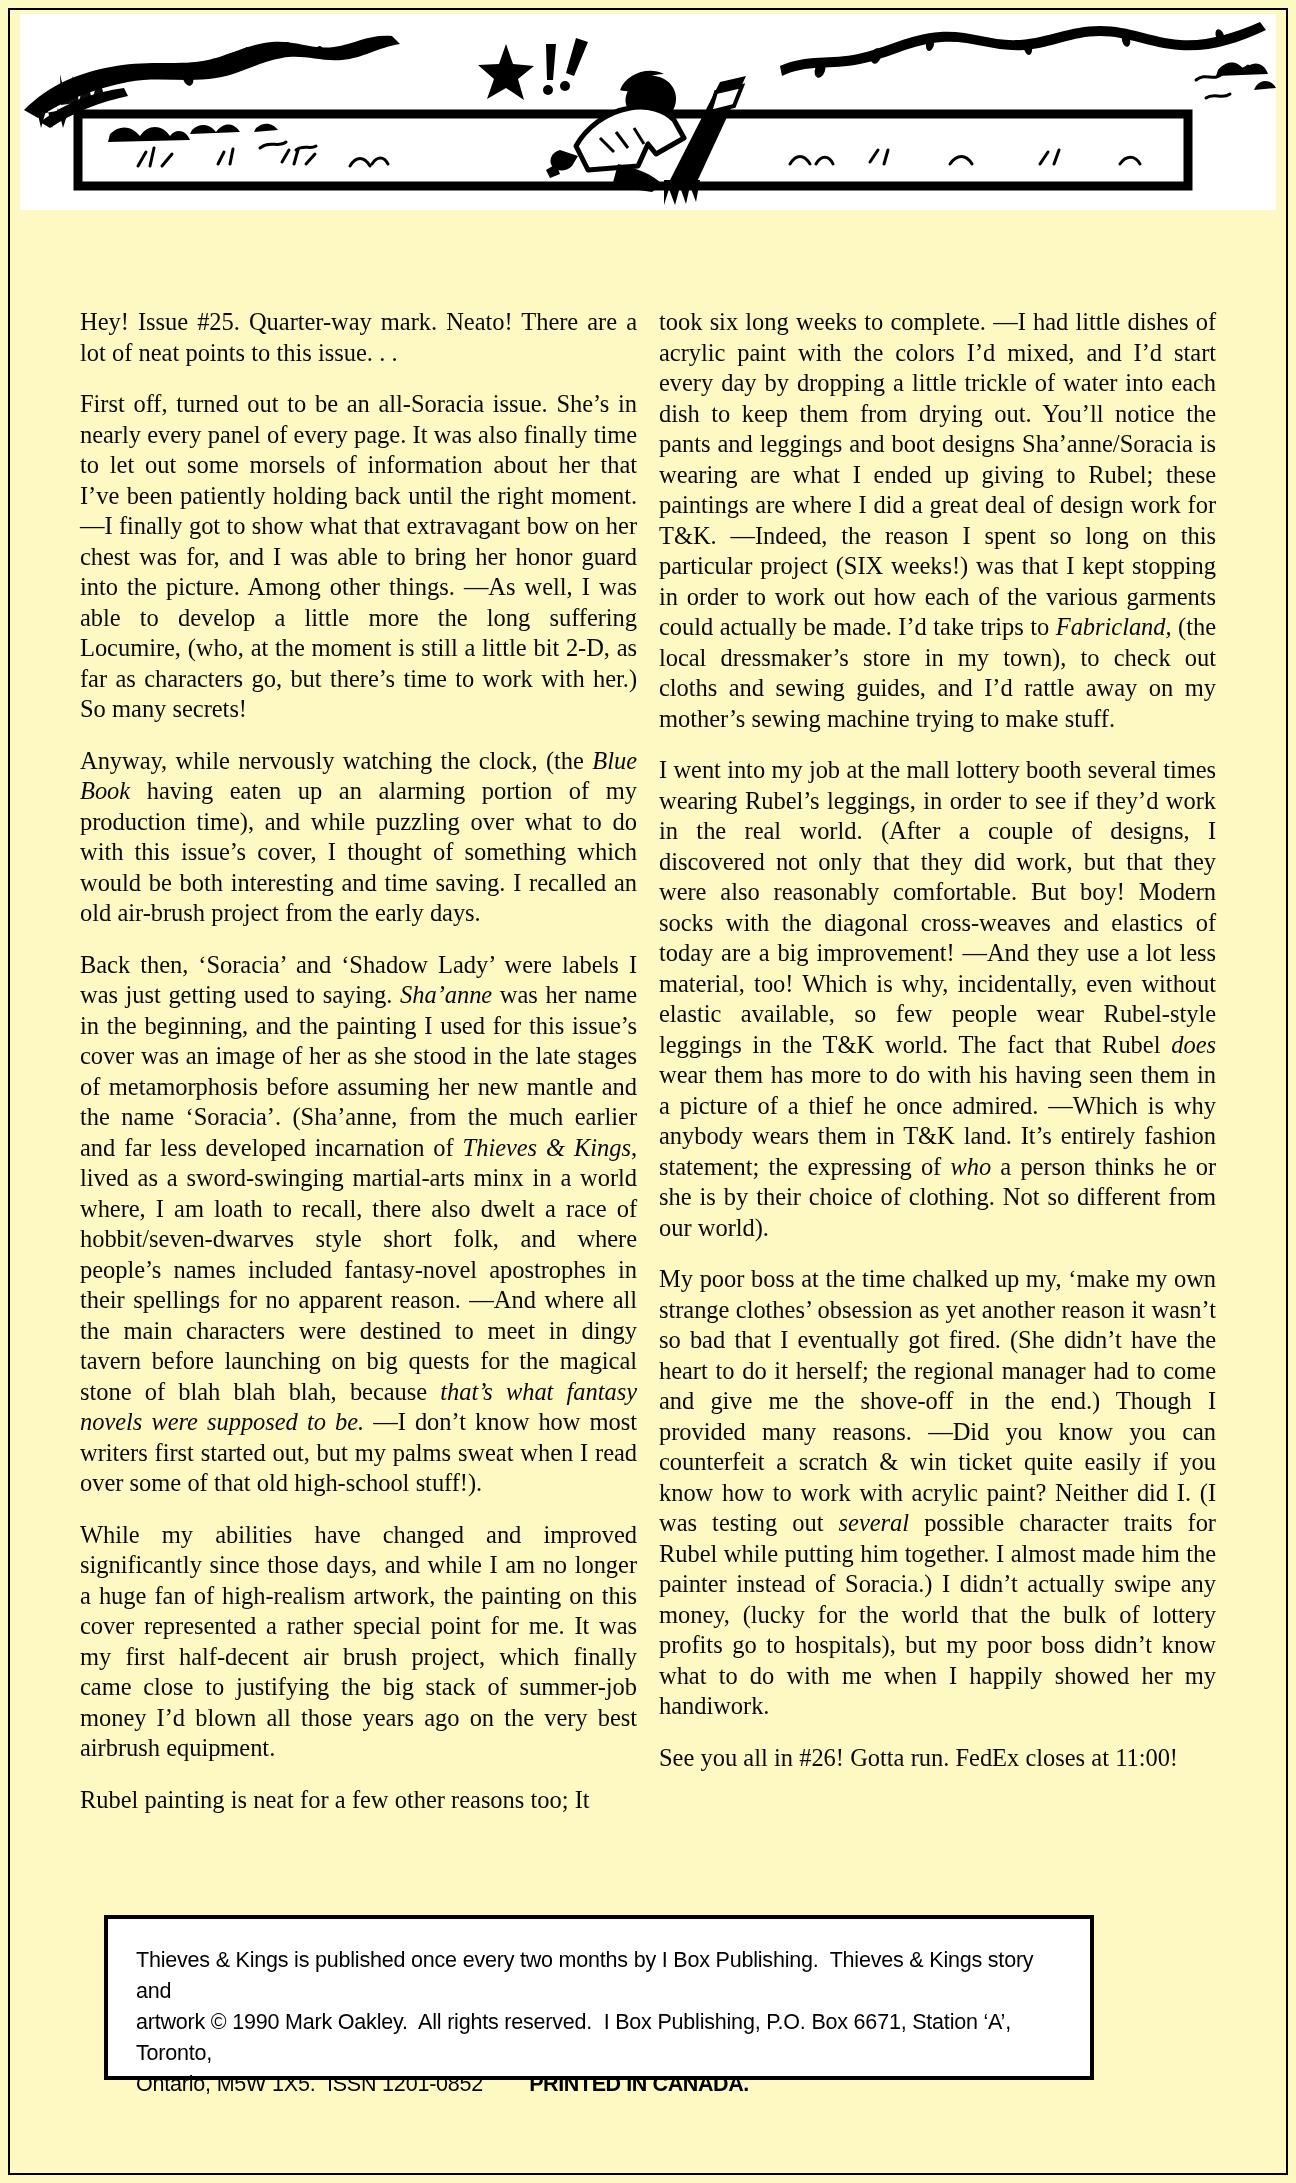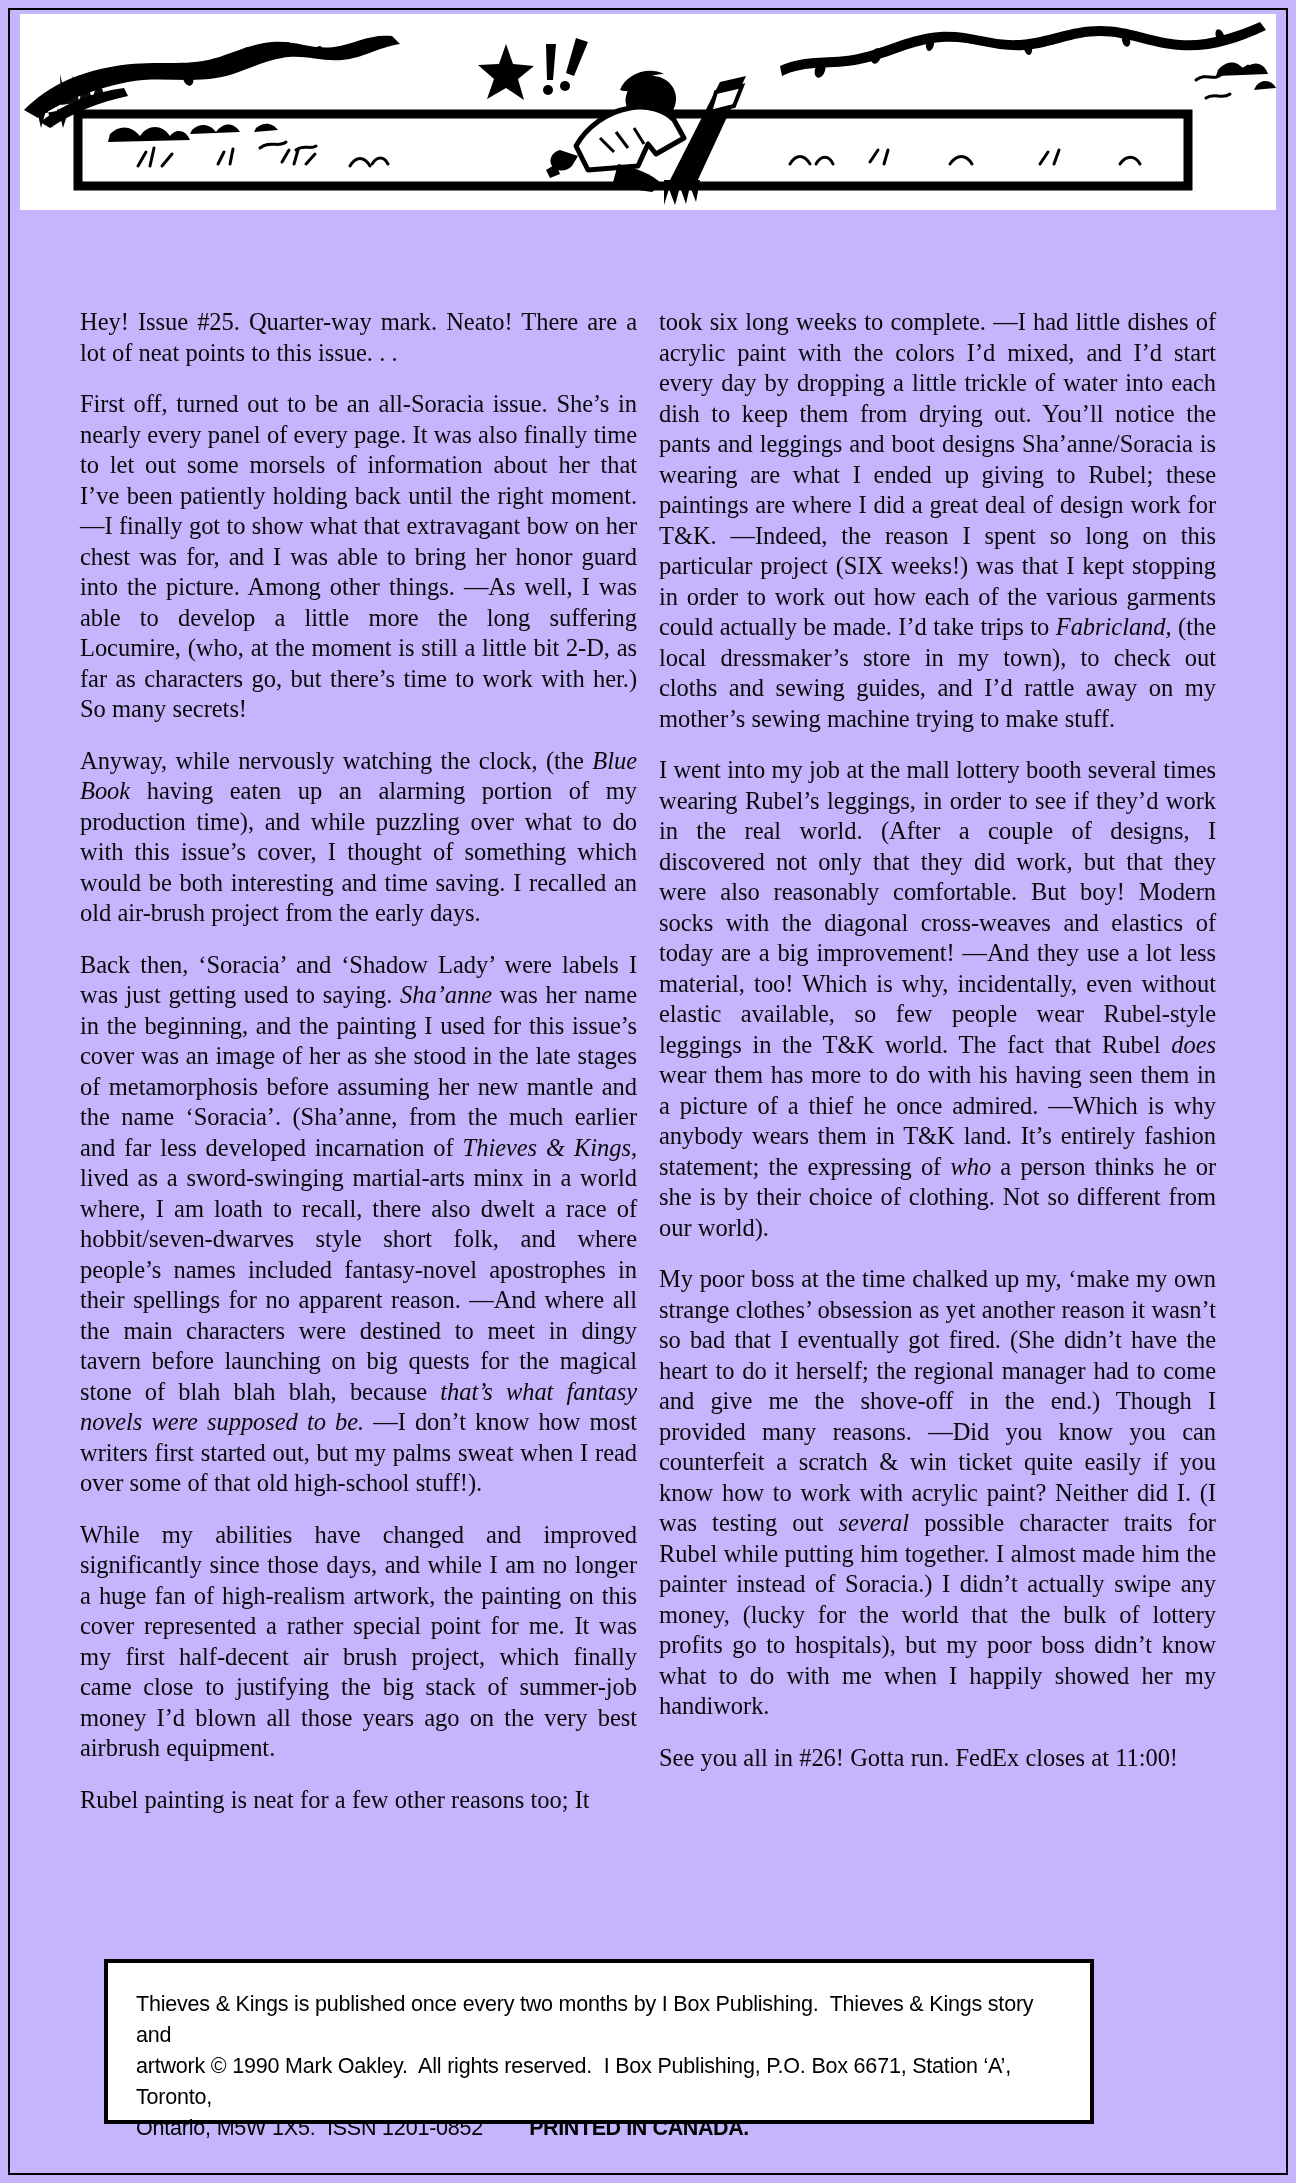--- a/index.html
+++ b/index.html
@@ -4,21 +4,21 @@
 <style>
   html, body {
     margin: 0;
     padding: 0;
     background: #ffffff;
   }
   .page {
     position: relative;
     width: 1296px;
     height: 2183px;
-    background: #c4b5fd;
+    background: #fef9c3;
     font-family: "Liberation Serif", "DejaVu Serif", serif;
     overflow: hidden;
     box-sizing: border-box;
   }
 
   
   .page-border {
     position: absolute;
     left: 8px;
     top: 8px;
@@ -70,21 +70,20 @@
   
   .credits-box {
     position: absolute;
     left: 104px;
     top: 1915px;
     width: 990px;
     height: 165px;
     border: 4px solid #000;
     box-sizing: border-box;
     background: #fff;
-    margin-top: 44px;
   }
   .credits-inner {
     padding: 26px 28px 0 28px;
     font-family: "Liberation Sans", "DejaVu Sans", sans-serif;
     font-size: 21.5px;
     line-height: 1.44;
     color: #000;
     letter-spacing: -0.2px;
   }
   .credits-line { display: block; white-space: pre-wrap; }

